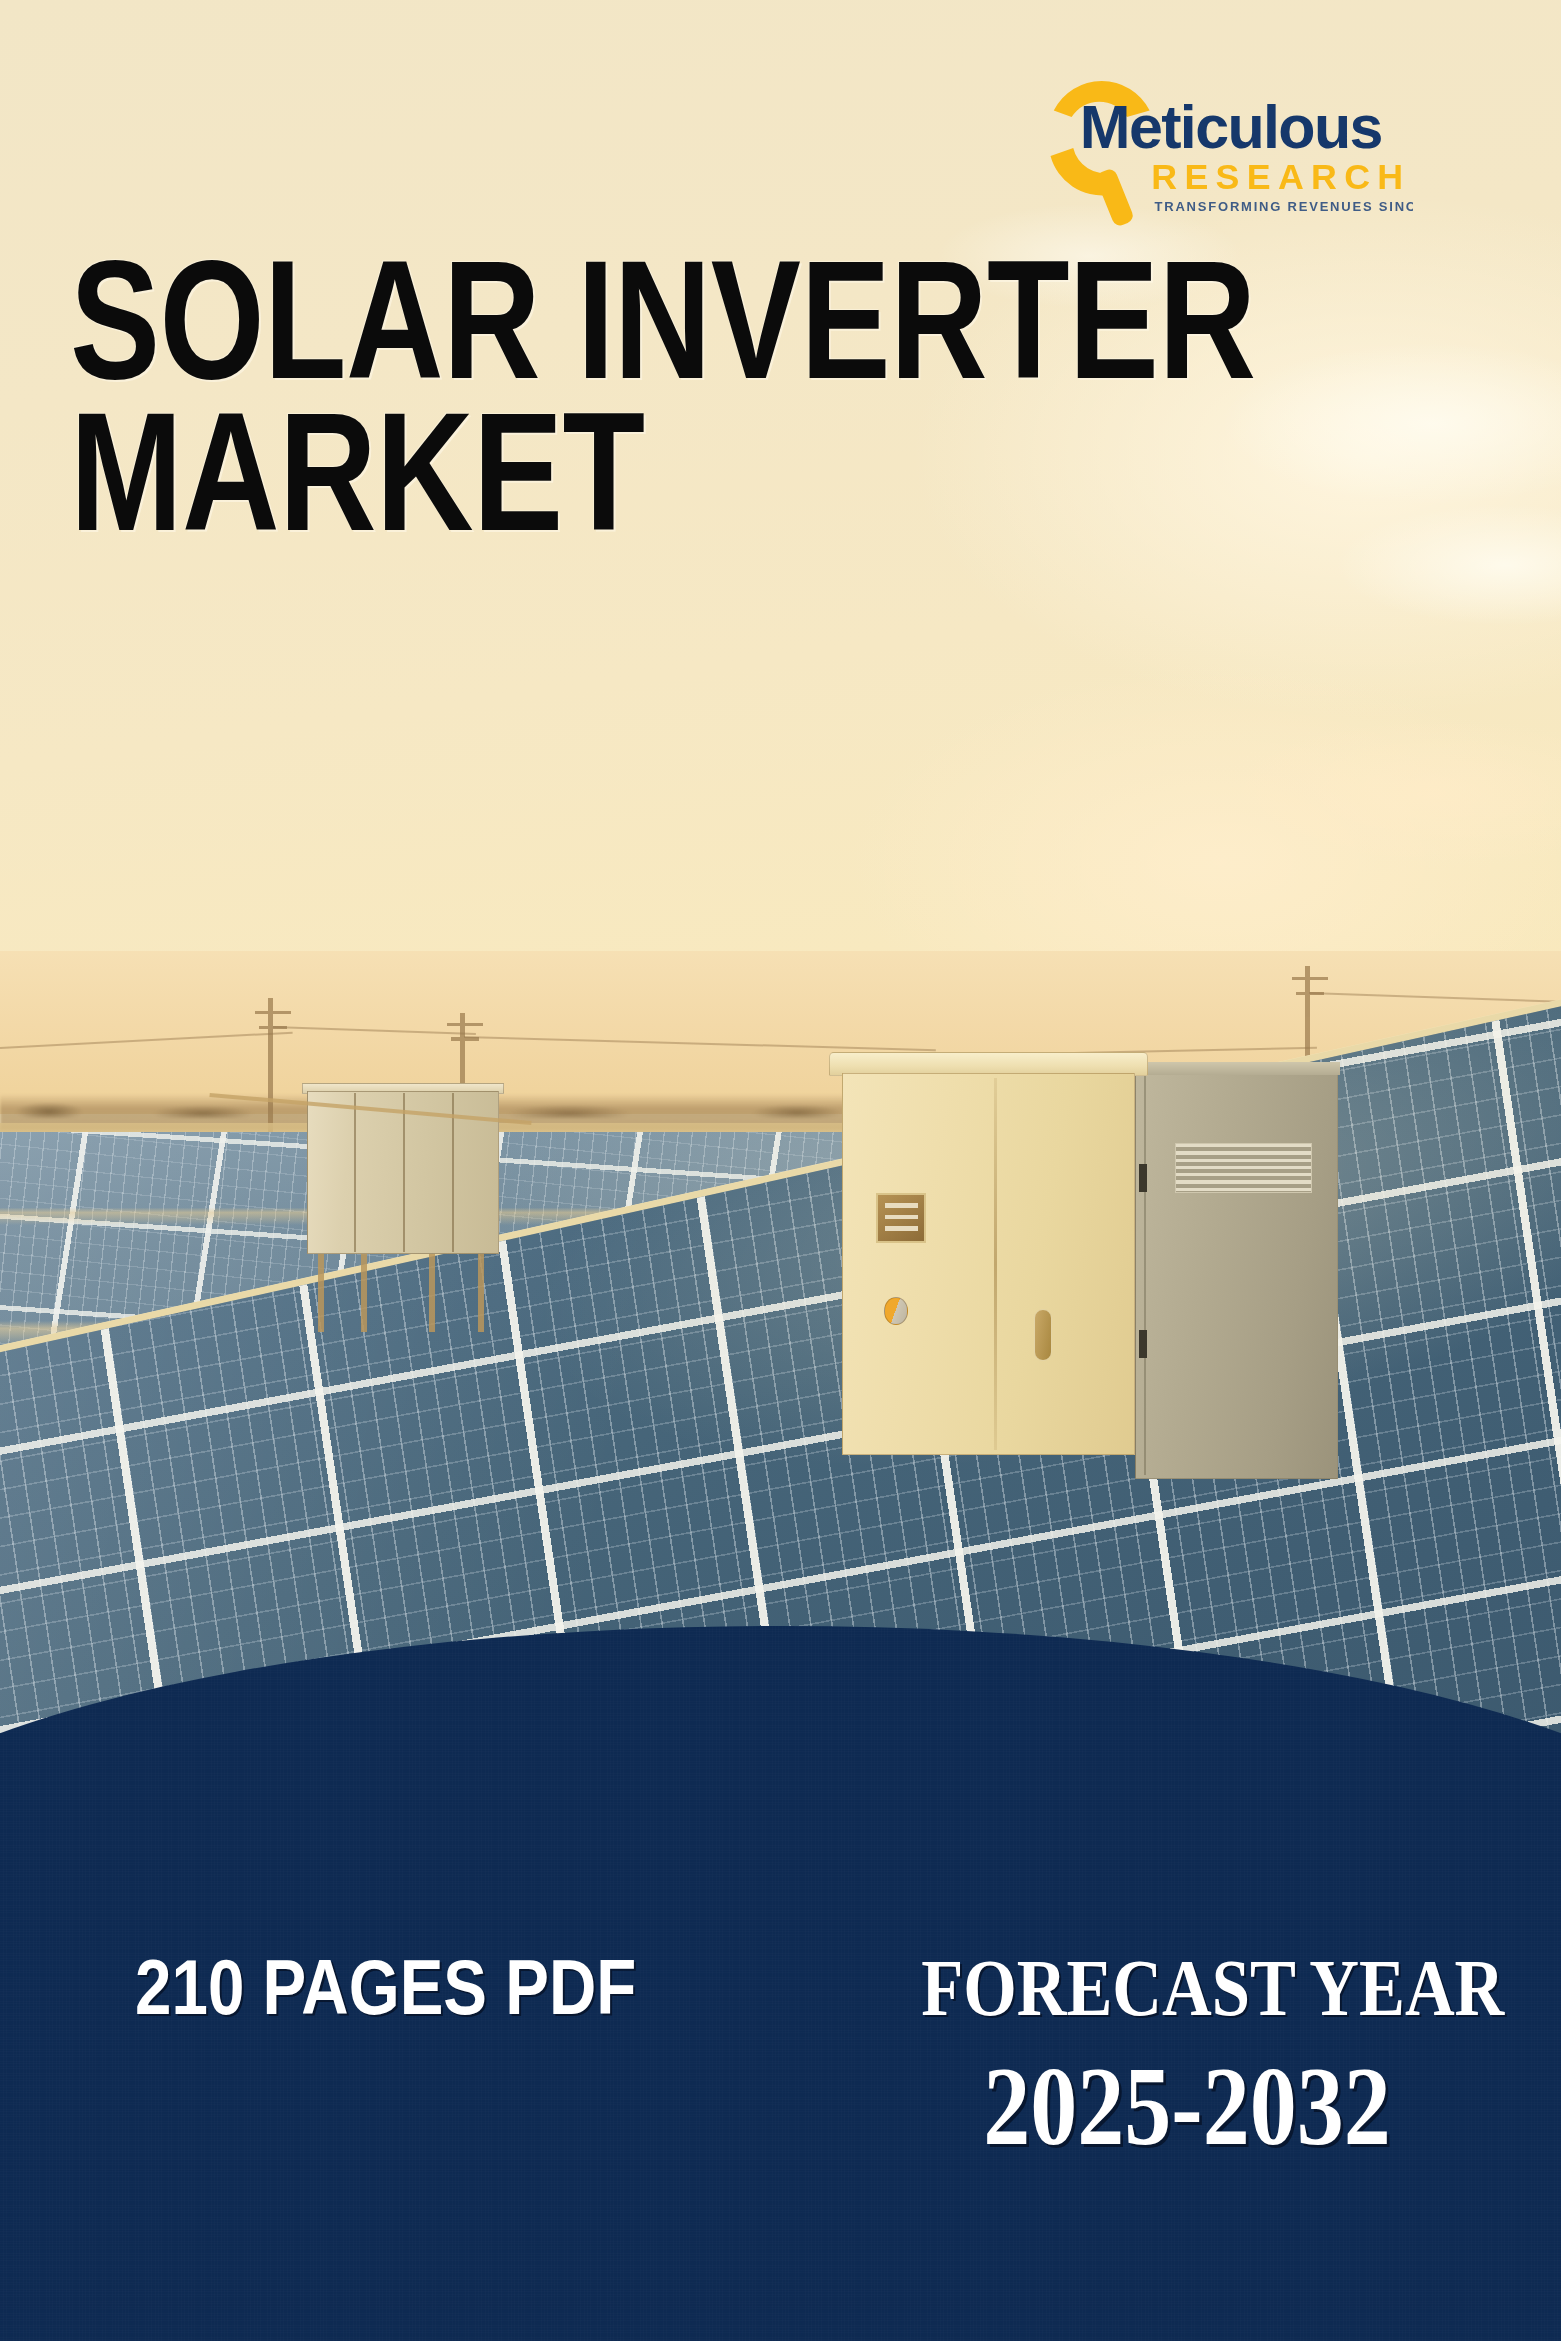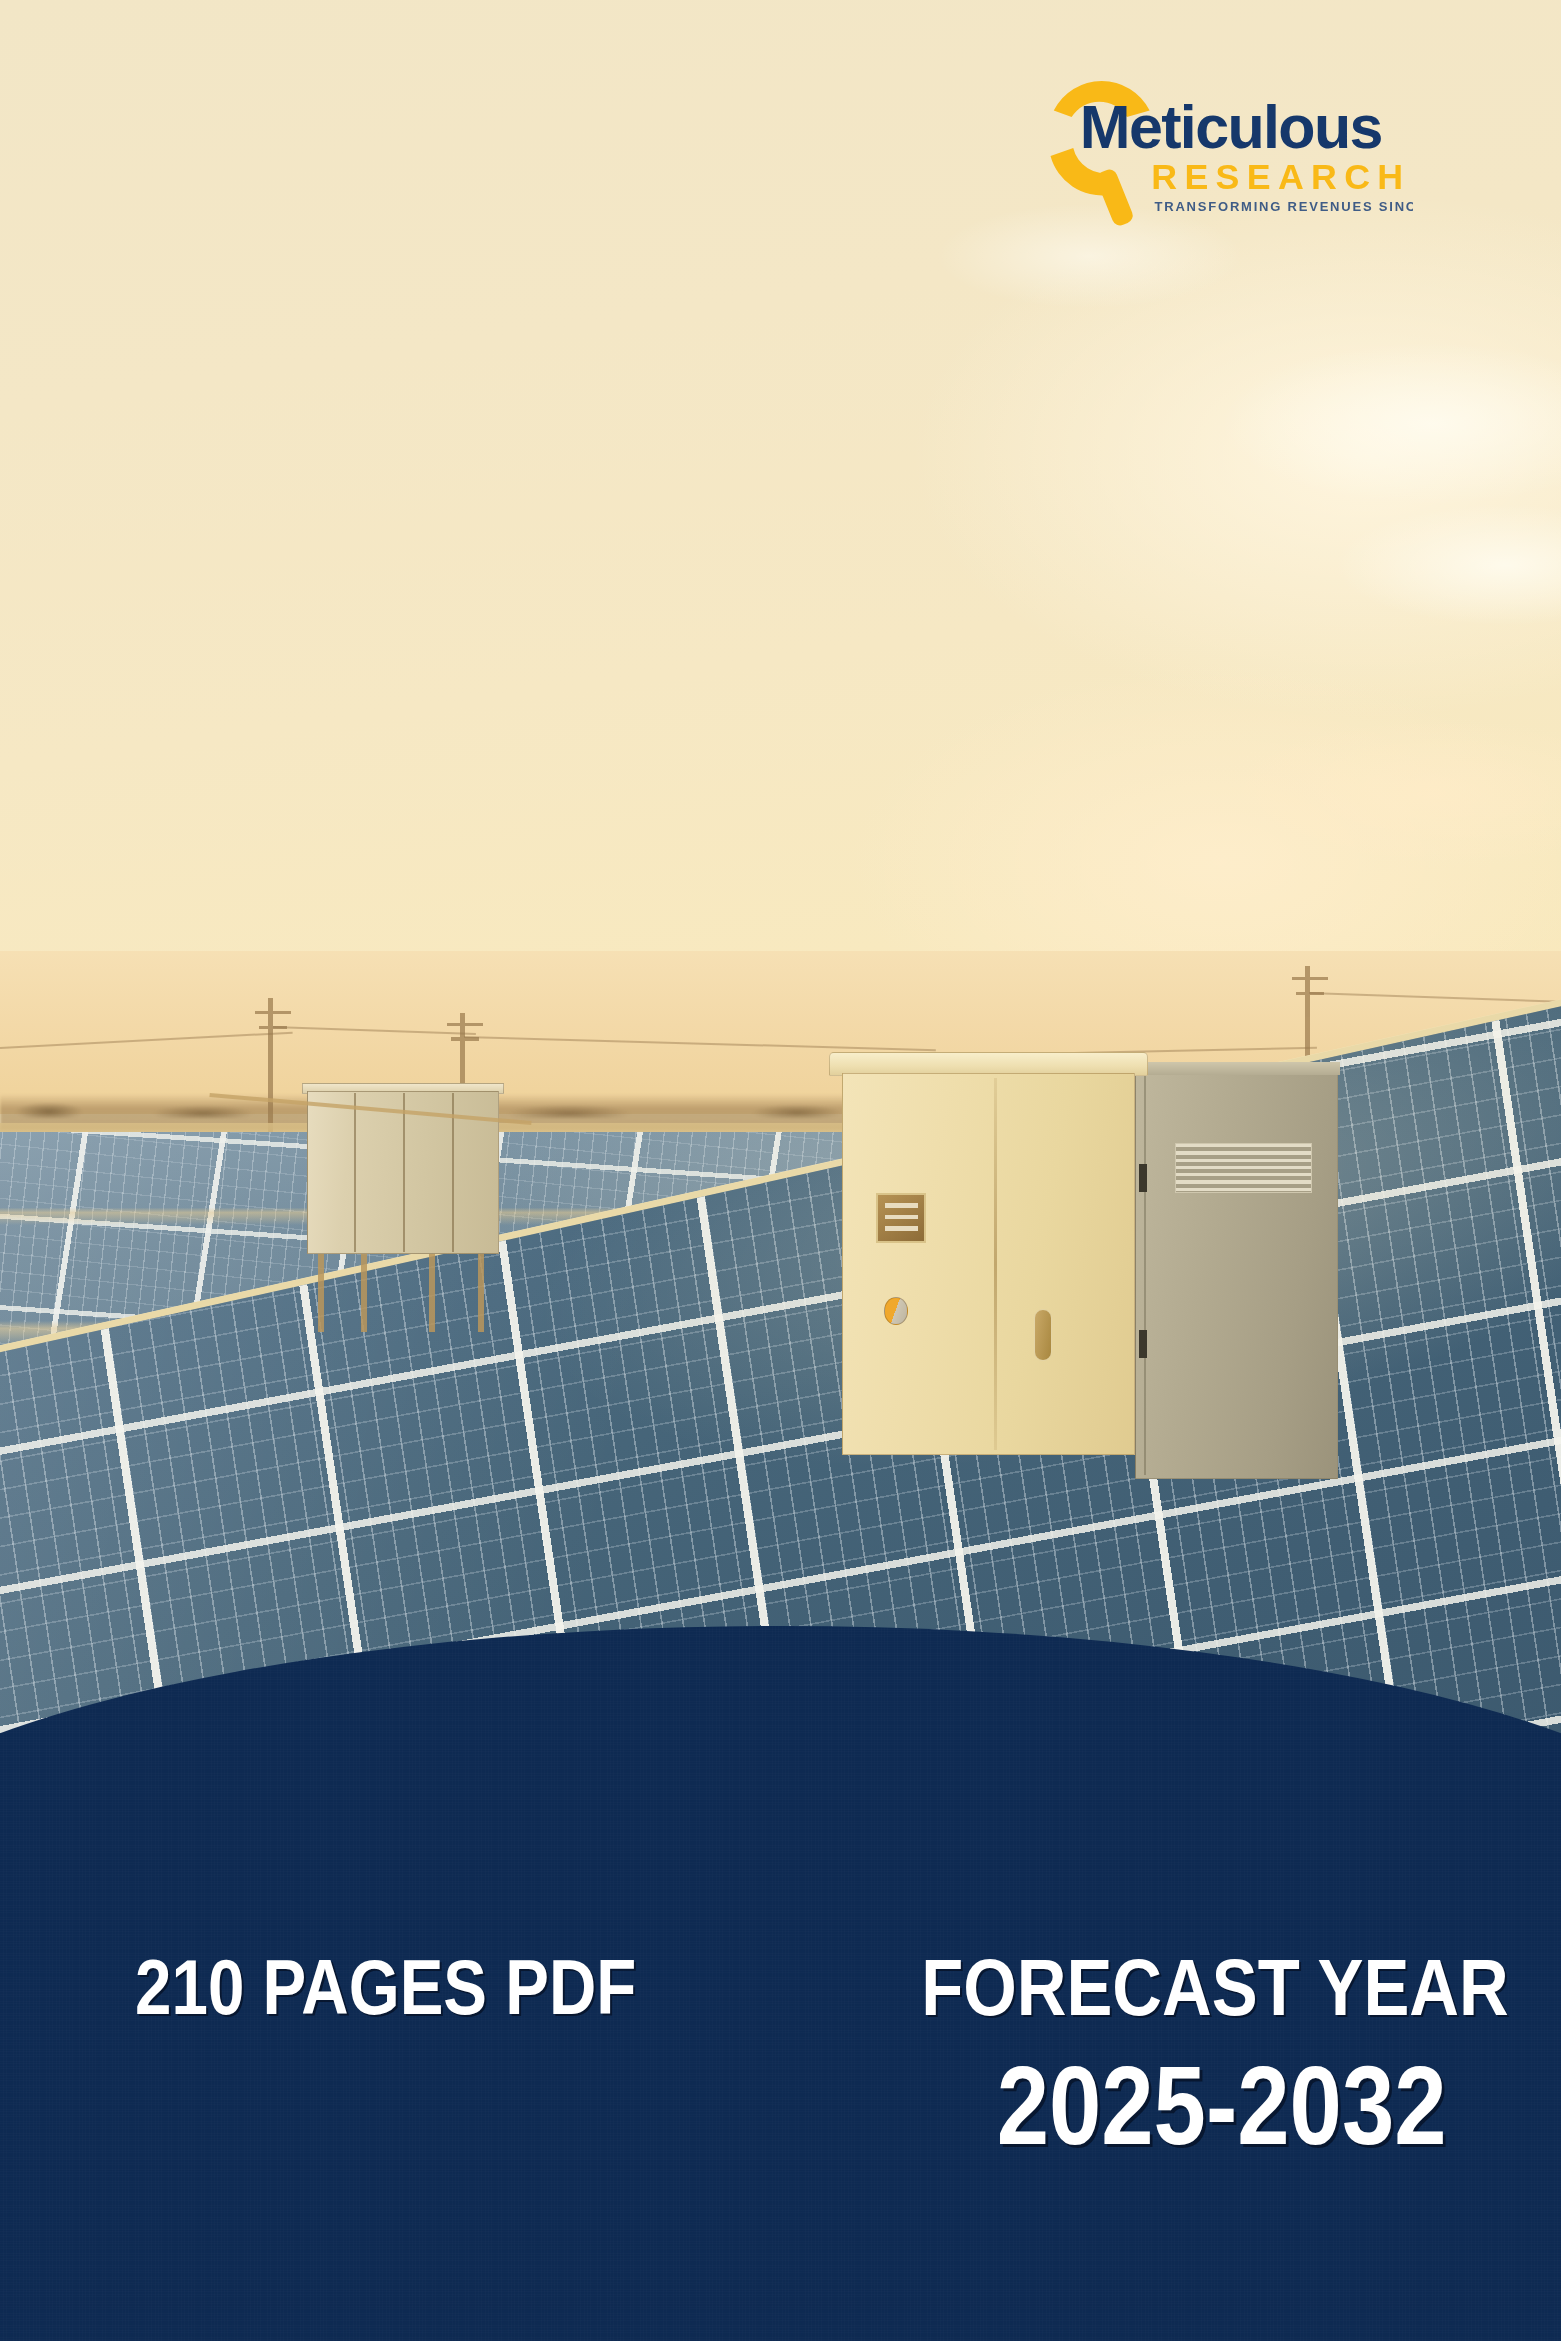--- a/index.html
+++ b/index.html
@@ -302,21 +302,21 @@
   }
 
   
   .pages{
     position:absolute; left:135px; top:1948px;
     color:#FFFFFF; font-weight:bold; font-size:78px; line-height:1;
     transform:scaleX(.84); transform-origin:left center;
     white-space:nowrap;
     text-shadow:2.4px 2.4px 0 rgba(6,16,36,.75);
   }
-  .fc-wrap{ position:absolute; left:878px; top:1948px; width:618px; text-align:right; }
+  .fc-wrap{ position:absolute; left:878px; top:1948px; width:618px; text-align:center;font-family:Liberation Serif, serif; }
   .fc-label{
     display:block; color:#FFFFFF; font-weight:bold; font-size:80px; line-height:1;
     transform:scaleX(.86);
     white-space:nowrap;
     text-shadow:2.4px 2.4px 0 rgba(6,16,36,.75);
   }
   .fc-range{
     display:block; color:#FFFFFF; font-weight:bold; font-size:112px; line-height:1.02;
     margin-top:21px;
     transform:scaleX(.84);
@@ -433,20 +433,24 @@
       </g>
 
       <text x="60" y="108" font-family="Liberation Sans, sans-serif" font-size="75" font-weight="bold" fill="#16386B" letter-spacing="-2">Meticulous</text>
 
       <text x="148" y="158" font-family="Liberation Sans, sans-serif" font-size="44" font-weight="bold" fill="#F9B917" letter-spacing="9">RESEARCH</text>
 
       <text x="152" y="186" font-family="Liberation Sans, sans-serif" font-size="16" font-weight="bold" fill="#3F5C86" letter-spacing="2.2">TRANSFORMING  REVENUES  SINCE  2010</text>
     </svg>
   </div>
 
+  <div class="titleblock">
+    <span class="title-line">SOLAR INVERTER</span>
+    <span class="title-line">MARKET</span>
+  </div>
 
 
   <div class="pages">210 PAGES PDF</div>
   <div class="fc-wrap">
     <span class="fc-label">FORECAST YEAR</span>
     <span class="fc-range">2025-2032</span>
   </div>
 
 </div>
 

